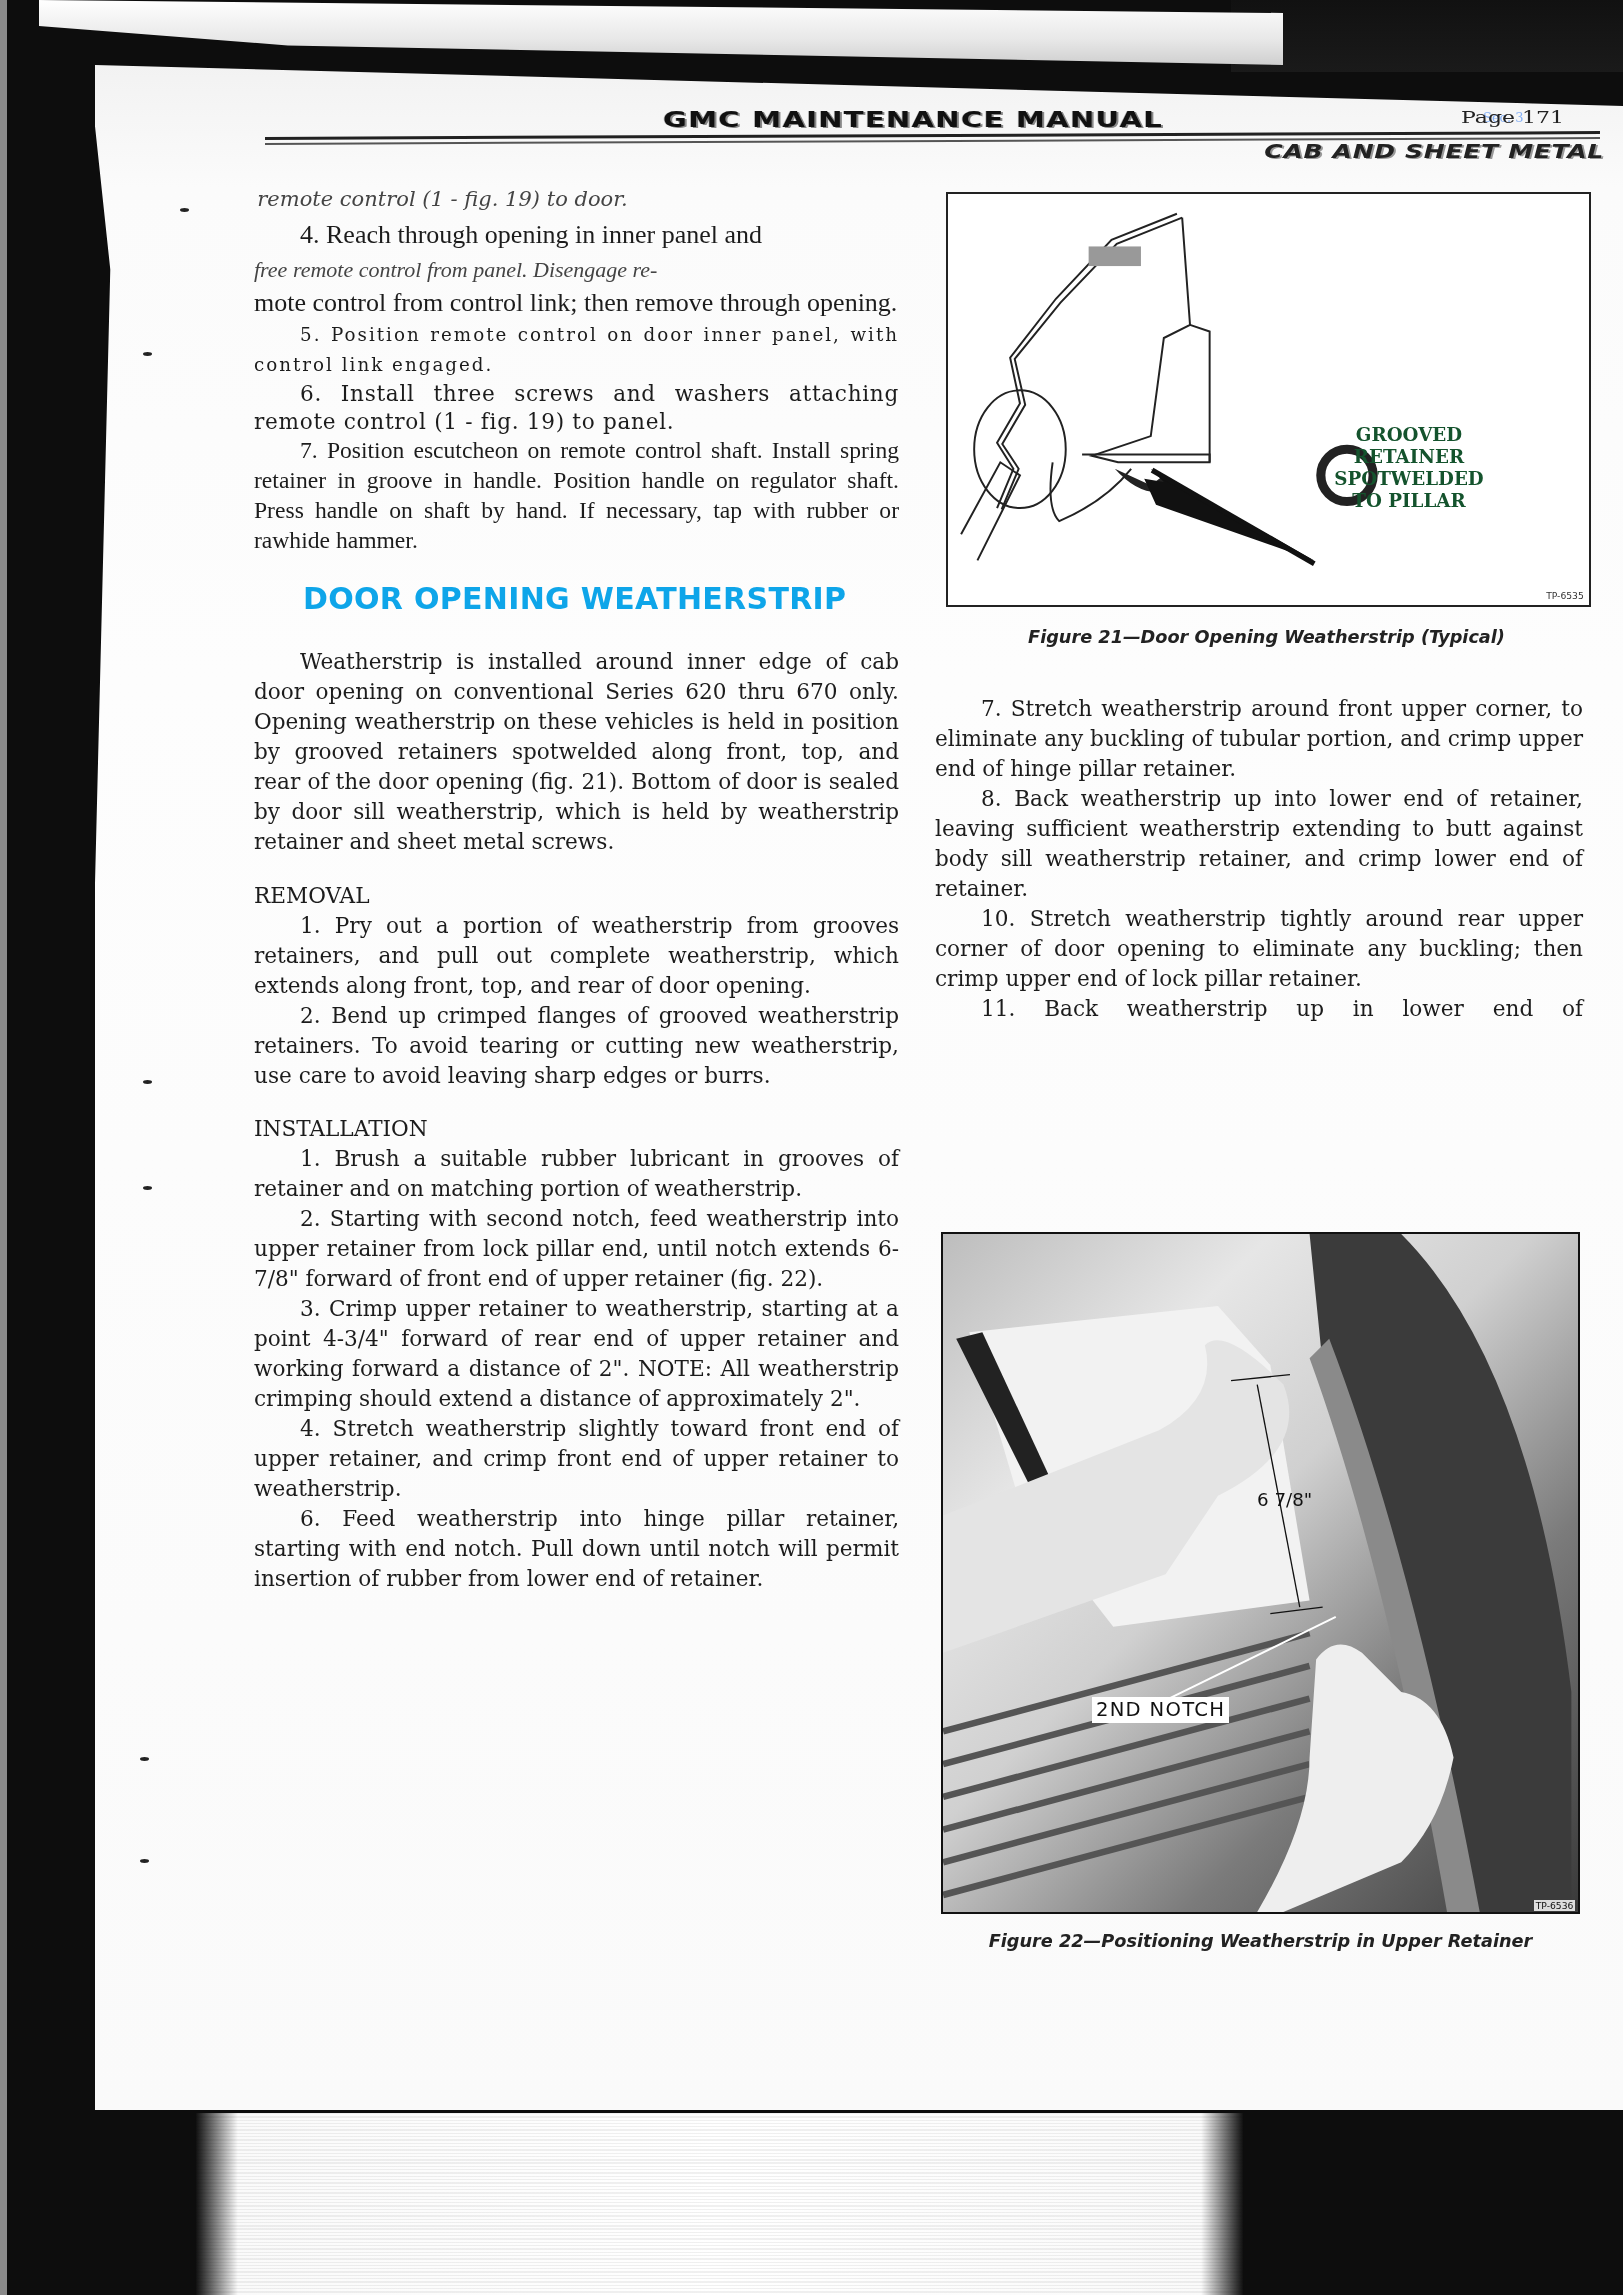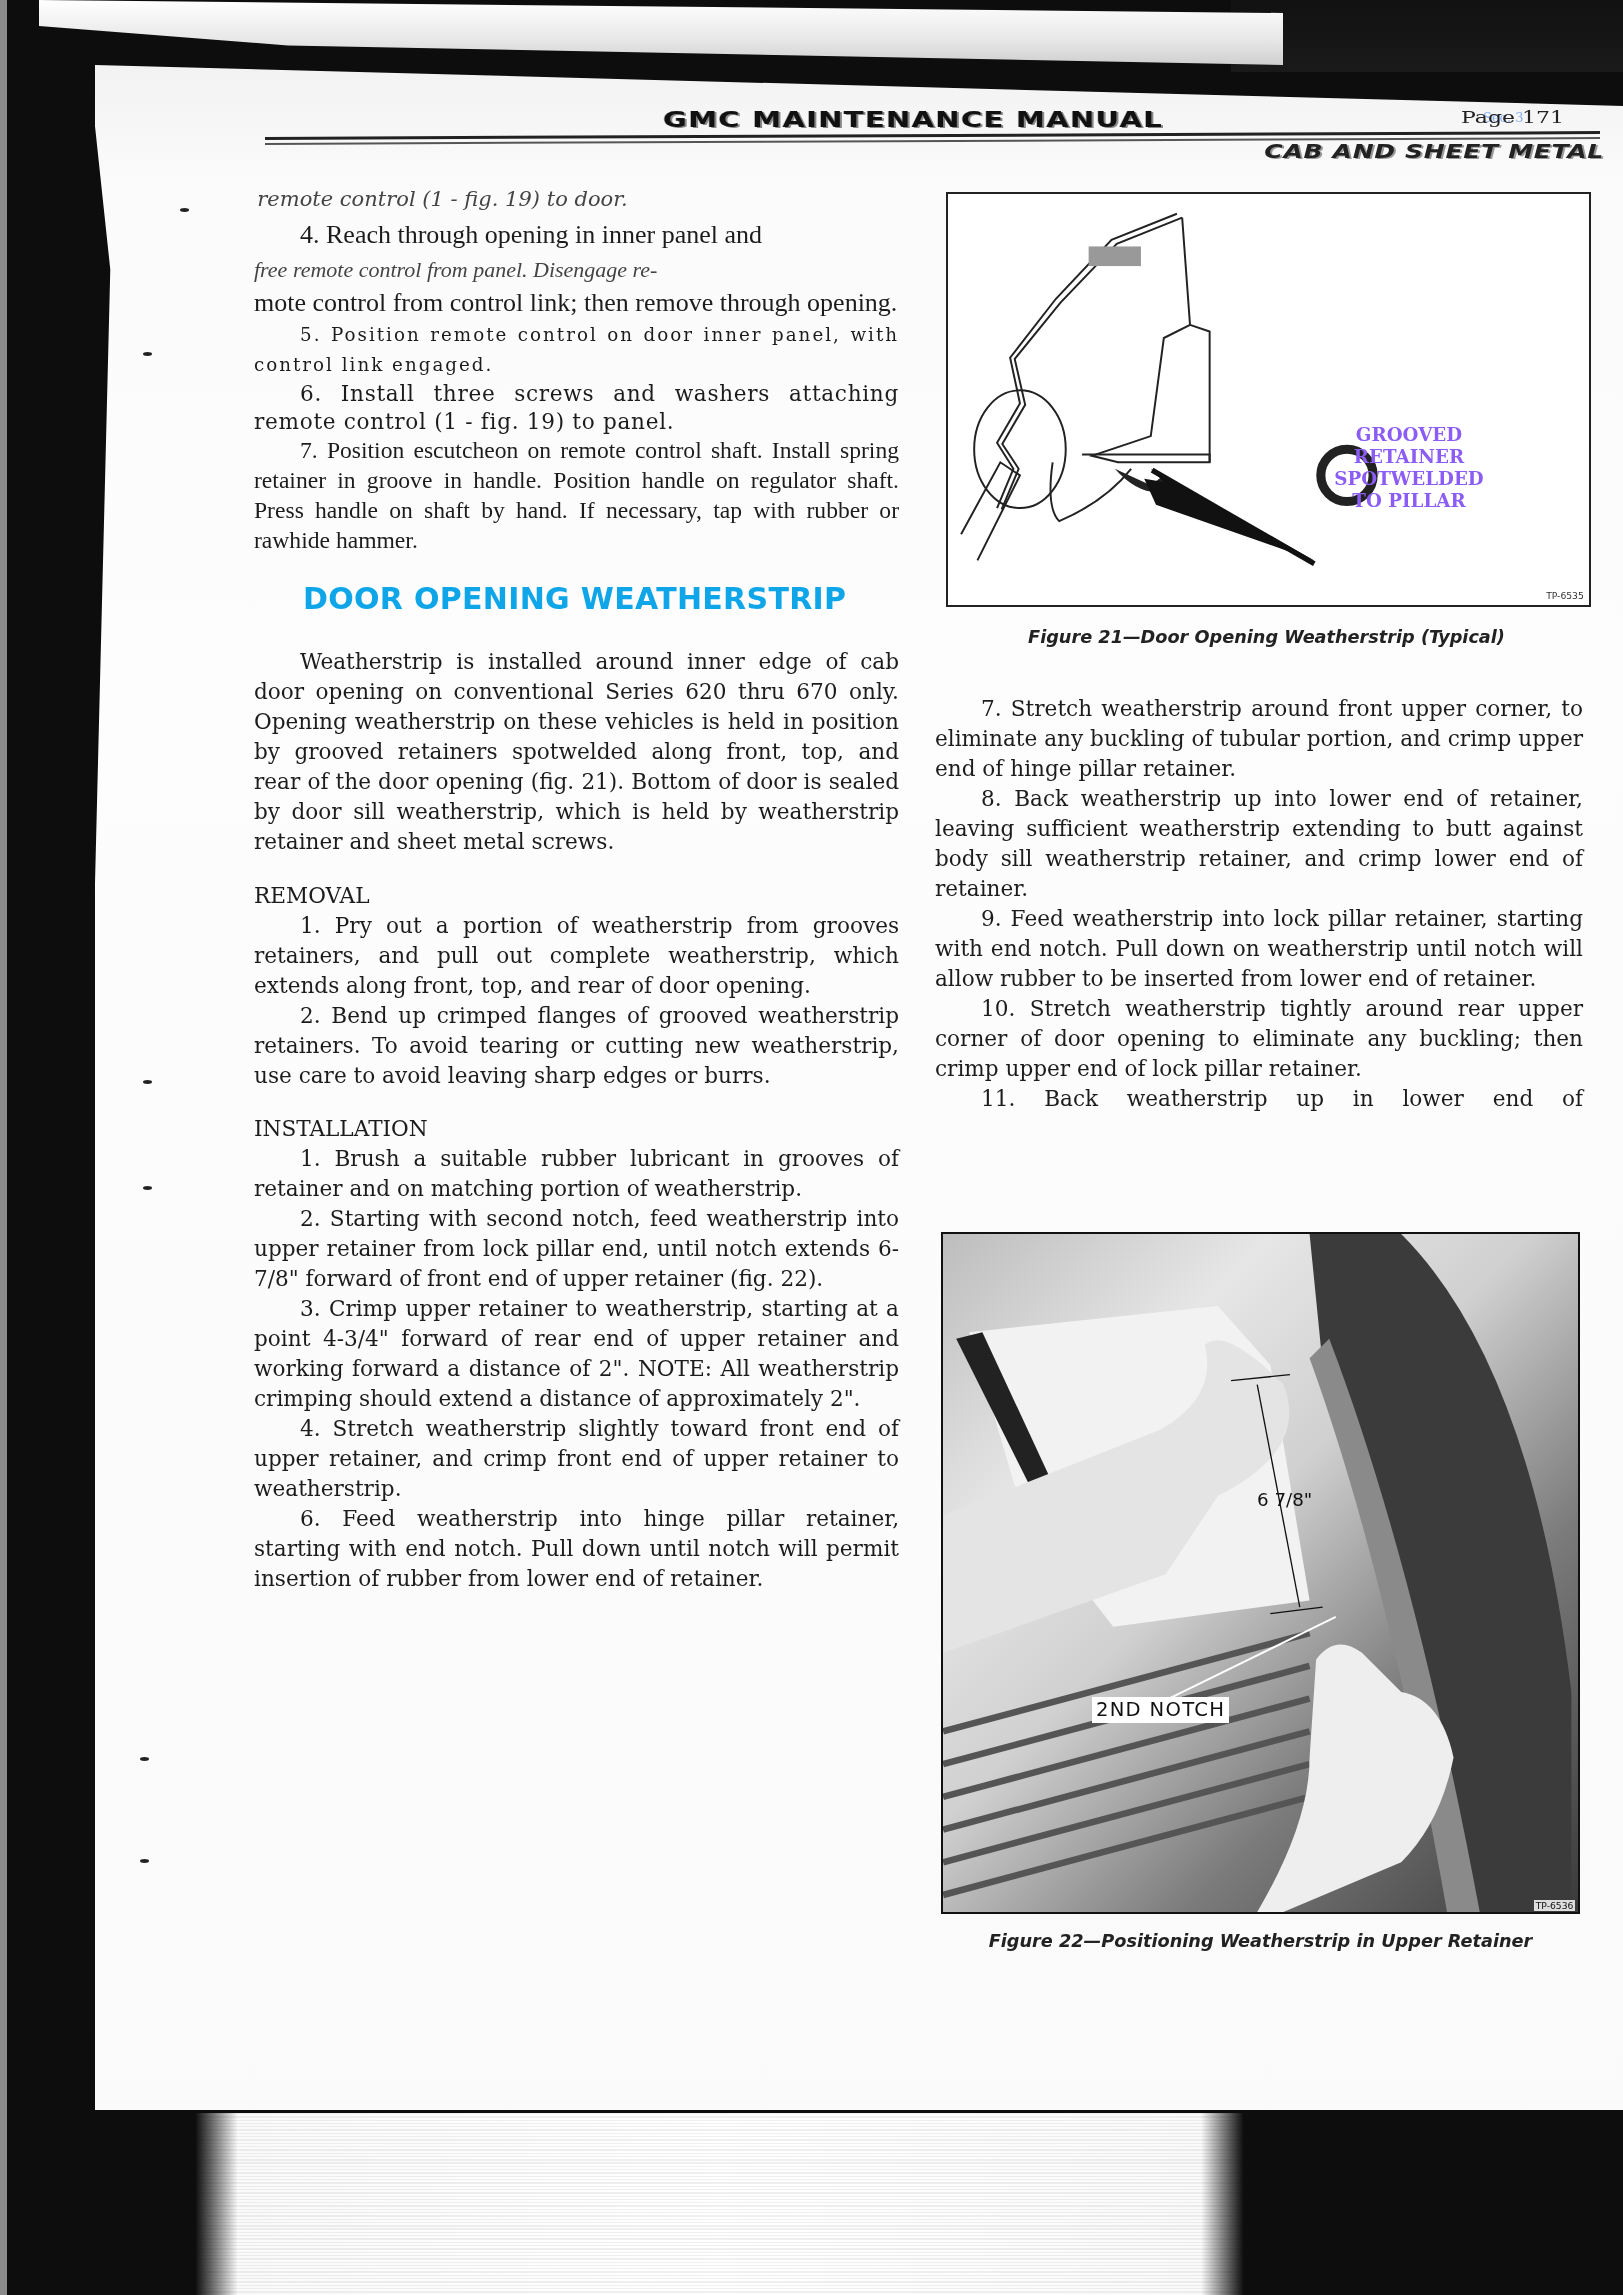--- a/index.html
+++ b/index.html
@@ -73,21 +73,21 @@
   }
   .subhead { margin-top: 23.6px; margin-bottom: 0; text-align: left; }
 
   
   .fig21 {
     position: absolute; left: 946px; top: 192px; width: 641px; height: 411px;
     border: 2px solid #222; background: #fff;
   }
   .fig-label {
     position: absolute; font-family: "DejaVu Serif", serif; font-weight: bold; font-size: 18.3px;
-    line-height: 22px; text-align: center; color: #8b5cf6;
+    line-height: 22px; text-align: center; color: #14532d;
   }
   .fig-code { position: absolute; font-family: "DejaVu Sans", sans-serif; font-size: 9.2px; color: #333; }
   .caption {
     position: absolute; font-family: "DejaVu Sans", sans-serif; font-style: italic; font-weight: bold;
     font-size: 17.7px; color: #222; text-align: center;
   }
   .fig22 {
     position: absolute; left: 941px; top: 1232px; width: 635px; height: 678px;
     border: 2px solid #111; overflow: hidden;
     background: linear-gradient(135deg, #bdbdbd 0%, #e6e6e6 25%, #d0d0d0 45%, #7b7b7b 70%, #3a3a3a 100%);
@@ -184,21 +184,20 @@
     <div>SPOTWELDED</div>
     <div>TO PILLAR</div>
   </div>
   <div class="fig-code" style="right:5.2px;bottom:3.9px;">TP-6535</div>
 </div>
 <div class="caption" style="left:946px;top:627px;width:641px;">Figure 21—Door Opening Weatherstrip (Typical)</div>
 
 <div class="col col-right">
   <p class="para">7. Stretch weatherstrip around front upper corner, to eliminate any buckling of tubular portion, and crimp upper end of hinge pillar retainer.</p>
   <p class="para">8. Back weatherstrip up into lower end of retainer, leaving sufficient weatherstrip extending to butt against body sill weatherstrip retainer, and crimp lower end of retainer.</p>
-  <p class="para">9. Feed weatherstrip into lock pillar retainer, starting with end notch. Pull down on weatherstrip until notch will allow rubber to be inserted from lower end of retainer.</p>
   <p class="para">10. Stretch weatherstrip tightly around rear upper corner of door opening to eliminate any buckling; then crimp upper end of lock pillar retainer.</p>
   <p class="para" style="text-align-last:justify;">11. Back weatherstrip up in lower end of</p>
 </div>
 
 <div class="fig22">
   <svg width="635" height="678" viewBox="0 0 970 1036" style="position:absolute;left:0;top:0">
 
     <polygon points="40,150 420,110 500,200 560,560 260,600 120,420" fill="#f2f2f2"></polygon>
 
     <polygon points="20,160 60,150 190,430 160,440" fill="#222"></polygon>

